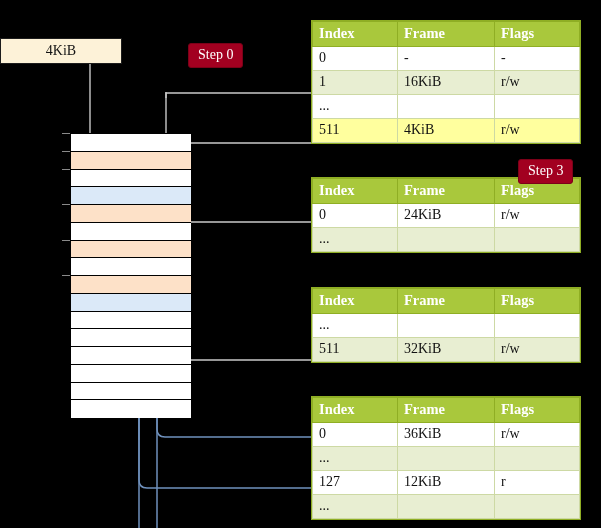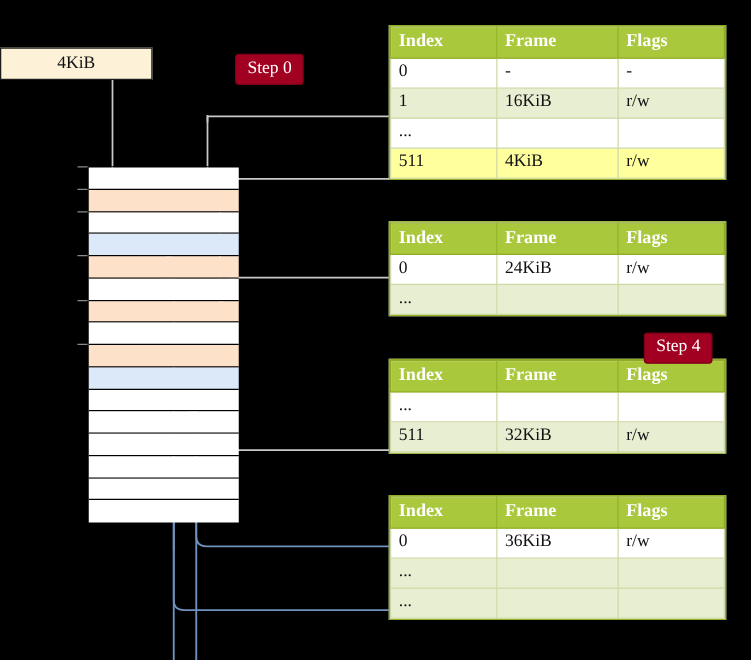--- a/index.html
+++ b/index.html
@@ -228,29 +228,34 @@
         <tr class="r-white">
           <td>0</td>
           <td>36KiB</td>
           <td>r/w</td>
         </tr>
         <tr class="r-tint">
           <td>...</td>
           <td></td>
           <td></td>
         </tr>
+        <tr class="r-white">
+          <td>127</td>
+          <td>12KiB</td>
+          <td>r</td>
+        </tr>
         <tr class="r-tint">
           <td>...</td>
           <td></td>
           <td></td>
         </tr>
       </tbody>
     </table>
   </div>
 
   <div class="badge" style="left:188px;top:43px;">
     <span>Step 0</span>
   </div>
-  <div class="badge" style="left:515px;top:266px;">
-    <span>Step 4</span>
+  <div class="badge" style="left:518px;top:159px;">
+    <span>Step 3</span>
   </div>
 
 </div>
 
 </body></html>

